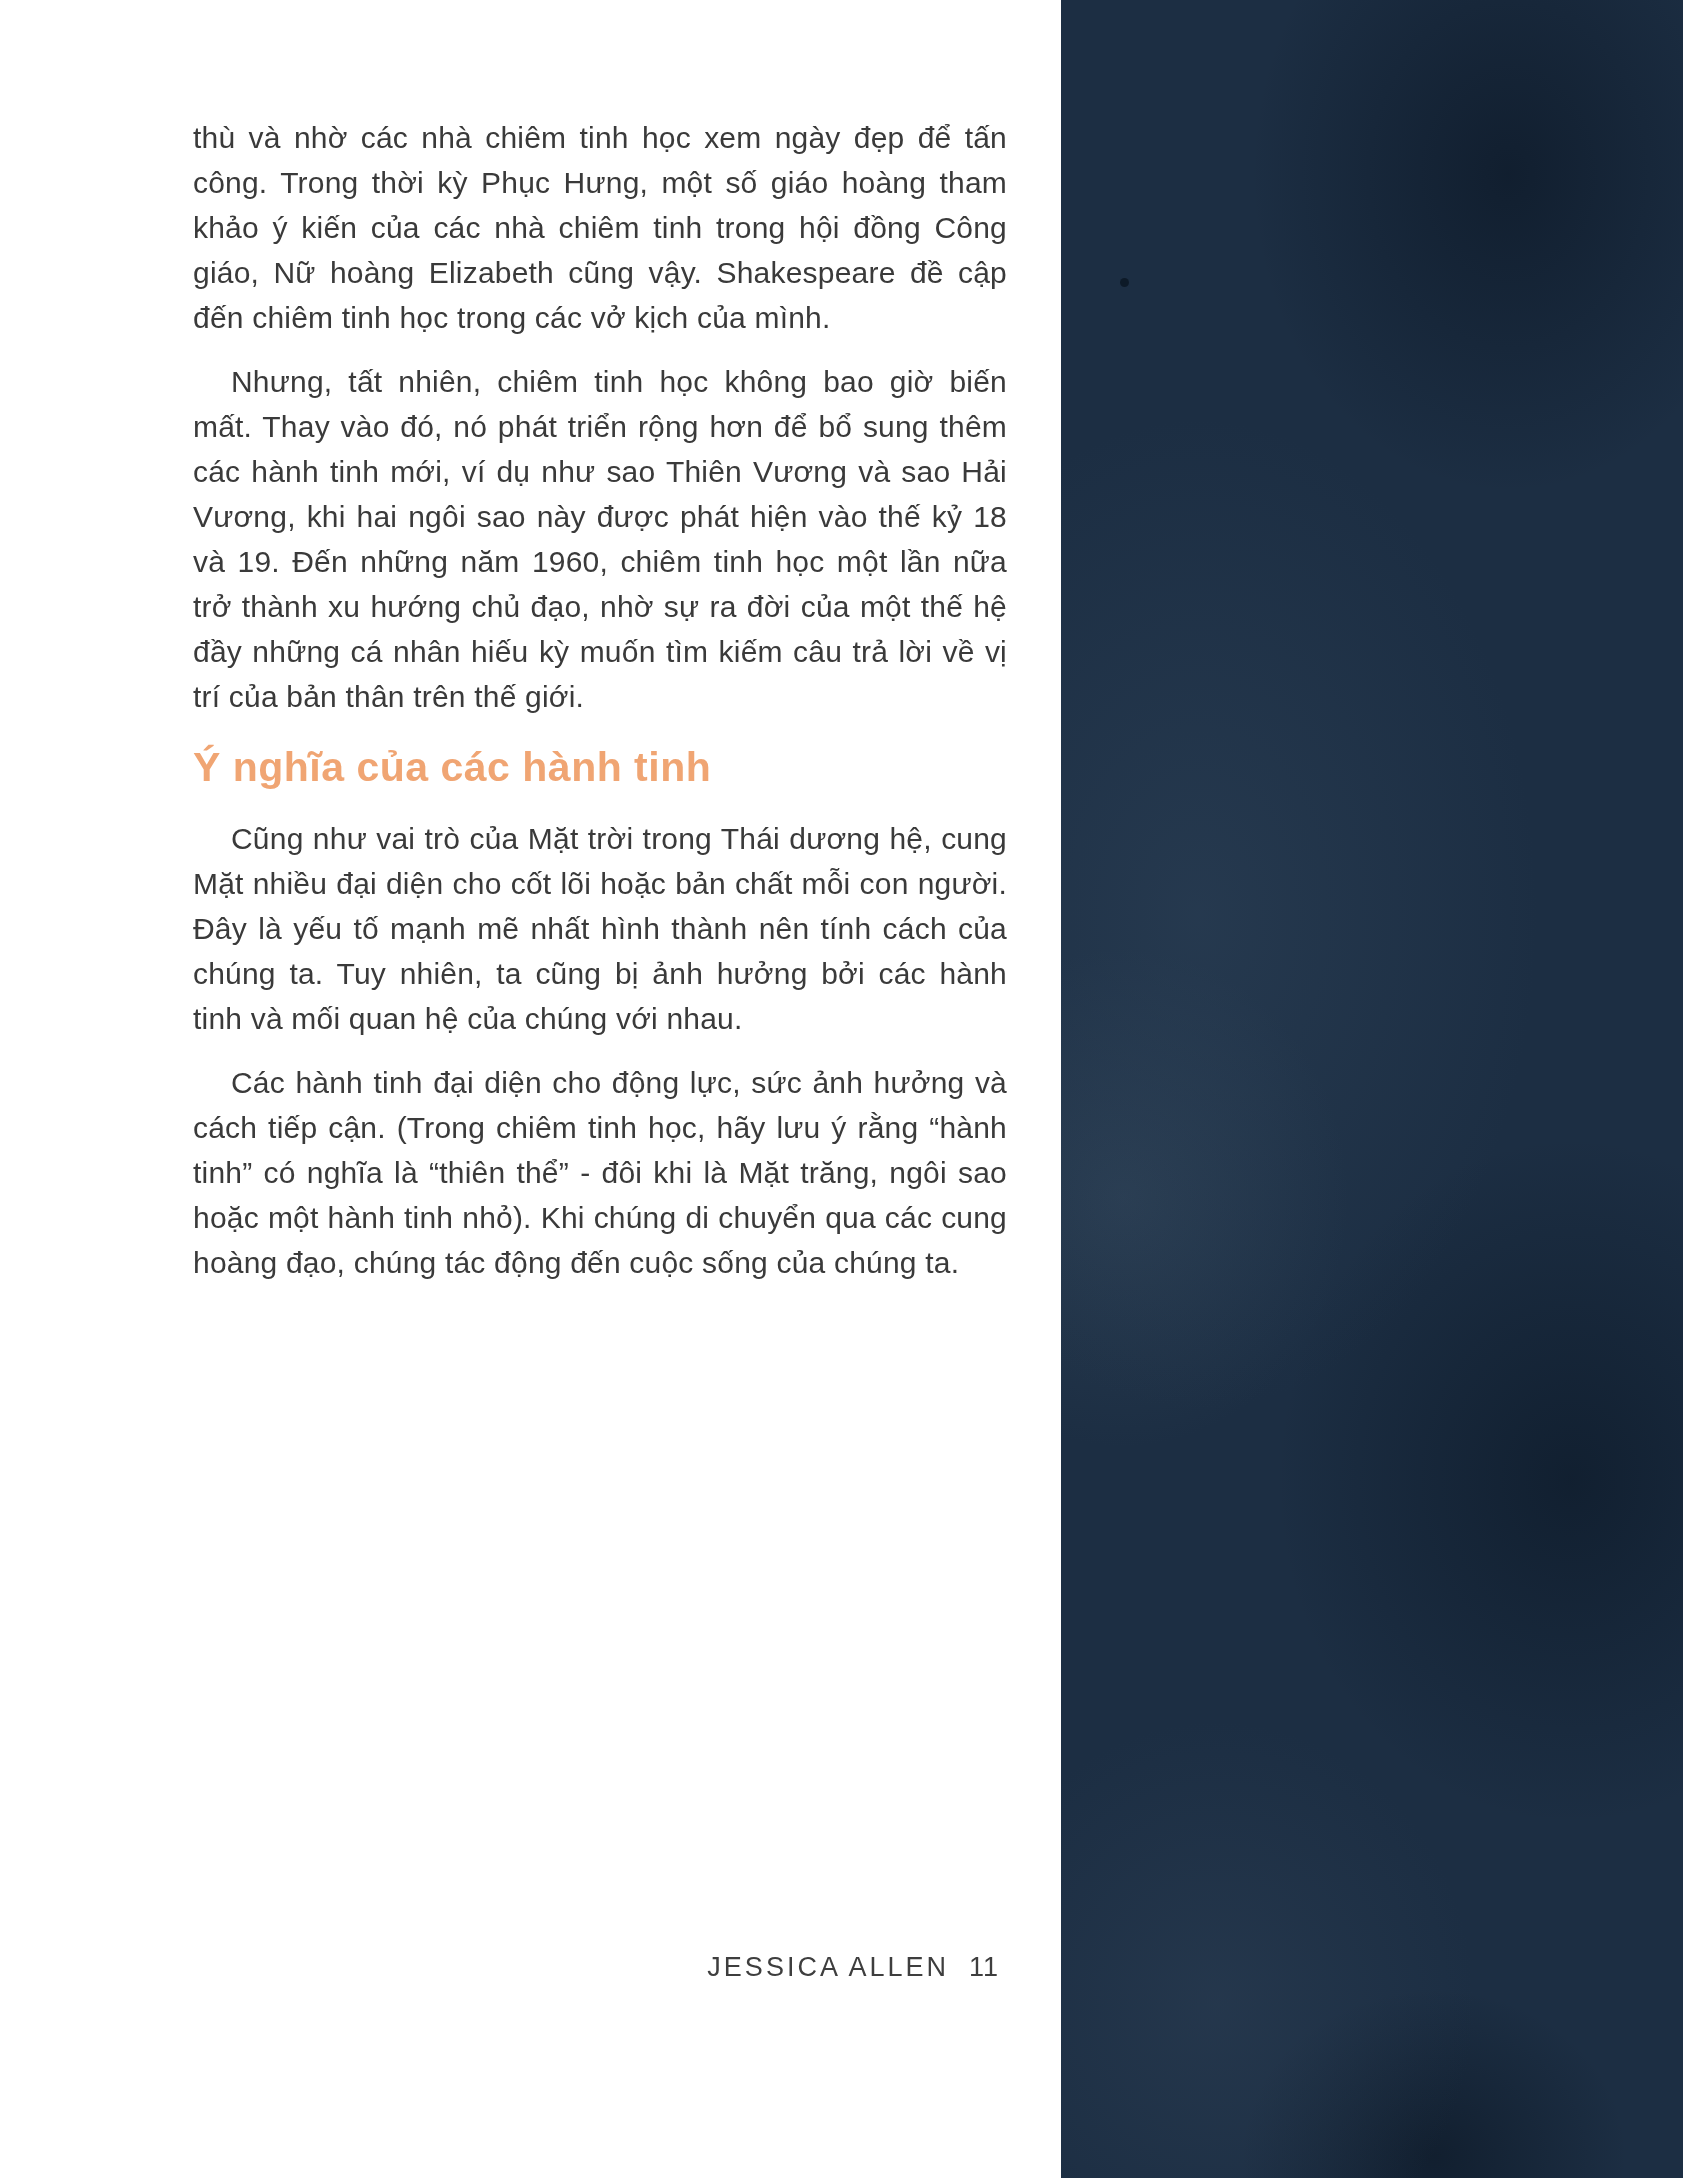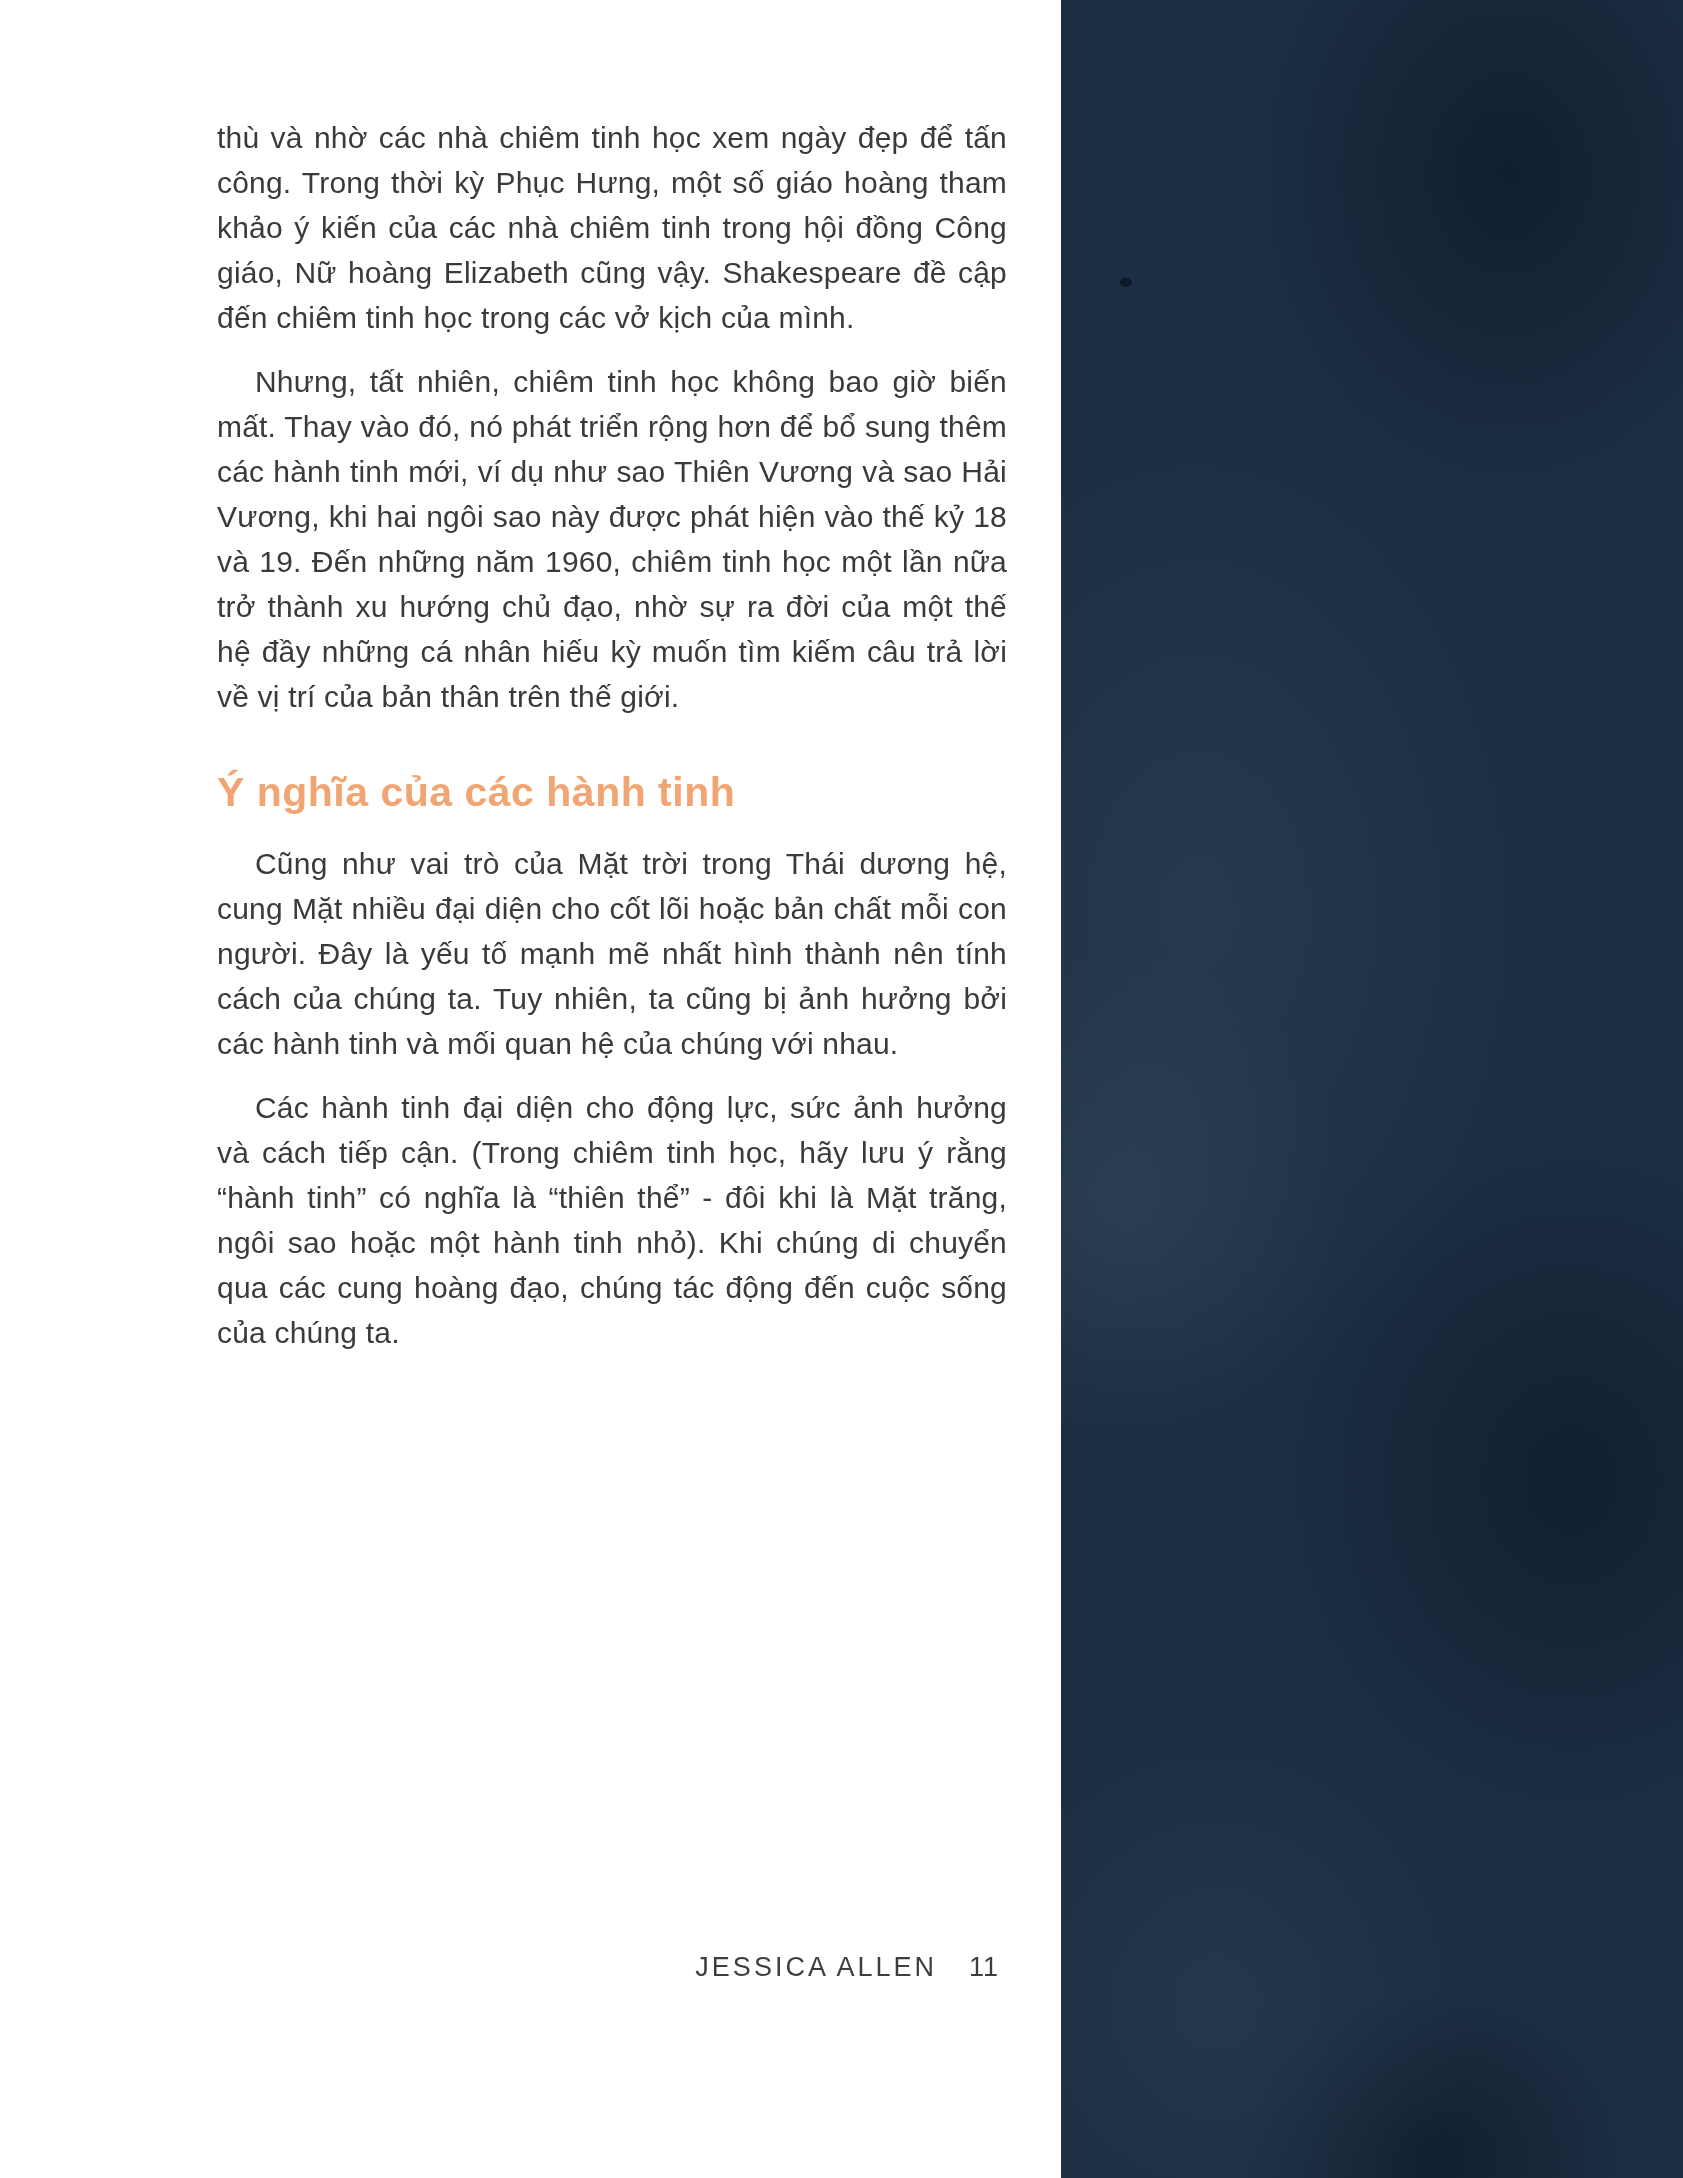--- a/index.html
+++ b/index.html
@@ -2,21 +2,21 @@
 <html lang="vi" style="--text: #3a3a3a; --heading: #f0a573; --band: #1c2e43; --footer: #3e3e3e; --paper: #ffffff;"><head>
 <meta charset="utf-8">
 <style>
   :root{
     --text:#3a3a3a;
     --heading:#f0a573;
     --band:#1c2e43;
     --footer:#3e3e3e;
     --paper:#ffffff;
   }
-  *{box-sizing:border-box;padding-left:12px;}
+  *{box-sizing:border-box;}
   html,body{margin:0;padding:0;}
   body{
     width:1683px;height:2178px;
     background:var(--paper);
     font-family:"Liberation Sans","DejaVu Sans",sans-serif;
     position:relative;
     overflow:hidden;
   }
   .page{
     position:absolute;inset:0;
@@ -52,21 +52,21 @@
   .content p{
     margin:0 0 19px 0;
     font-size:30px;
     line-height:45px;
     text-align:justify;
     letter-spacing:0.2px;
   }
   .content p.indent{text-indent:38px;}
   .content .bold{font-weight:bold;}
   h2.section-heading{
-    margin:48px 0 24px 0;
+    margin:23px 0 24px 0;
     font-size:41px;
     line-height:50px;
     font-weight:bold;
     letter-spacing:0.5px;
     color:var(--heading);
     text-align:left;
   }
   .page-footer{
     position:absolute;
     top:1952px;

